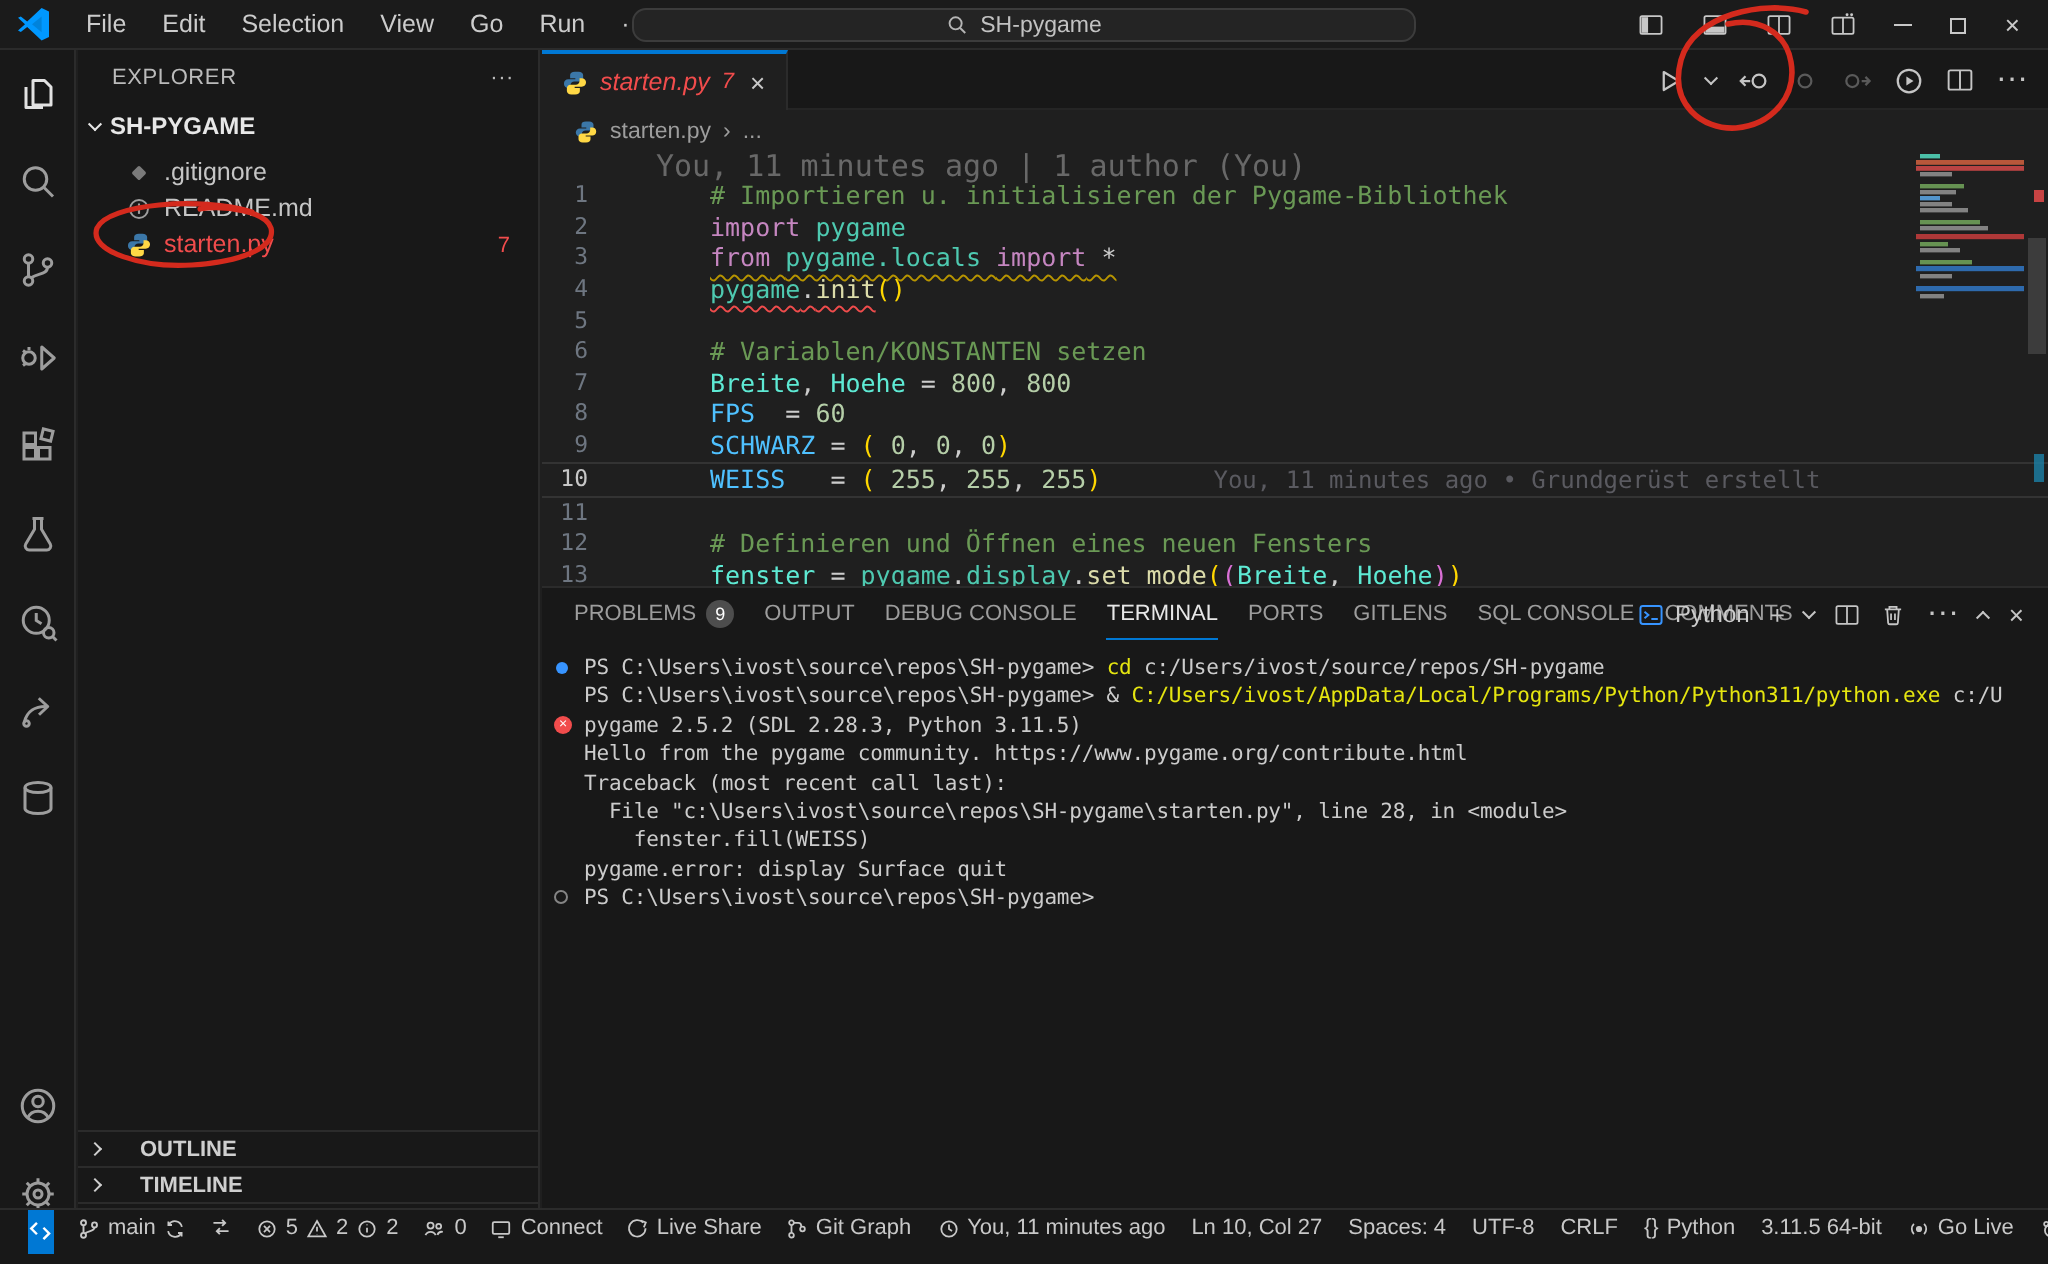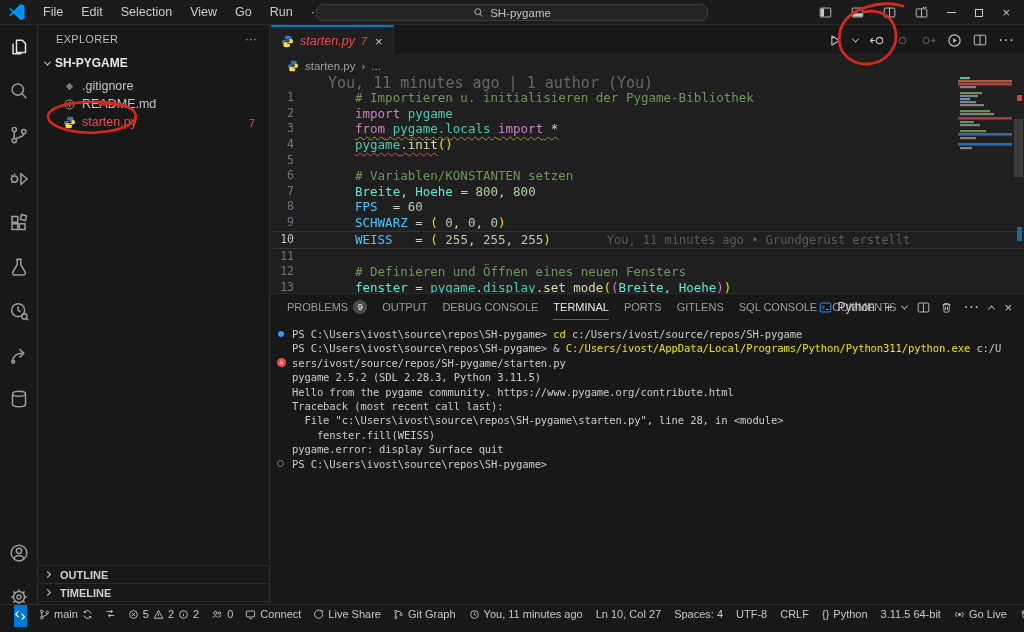--- a/index.html
+++ b/index.html
@@ -37,21 +37,21 @@
                color:#bbbbbb; letter-spacing:.3px; }
   .sb-header .grow { flex:1; }
   .sb-root { display:flex; align-items:center; height:20px; padding-left:6px; font-weight:bold;
              font-size:12px; color:#e7e7e7; gap:5px; }
   .sb-files { margin-top:2px; }
   .file-row { display:flex; align-items:flex-end; height:18px; padding-left:24px; gap:6px; font-size:12.5px; color:#c5c5c5; }
   .file-row.error .file-label { color:#f14c4c; }
   .file-badge { margin-left:auto; margin-right:14px; color:#f14c4c; font-size:11px; }
   .sb-sections { position:absolute; bottom:0; left:0; right:0; }
   .sb-section { display:flex; align-items:center; height:18px; border-top:1px solid #2b2b2b;
-                padding-left:6px; gap:10px; font-size:11px; font-weight:bold; color:#cfcfcf; }
+                padding-left:6px; gap:20px; font-size:11px; font-weight:bold; color:#cfcfcf; }
 
   .chev { display:inline-block; width:5px; height:5px; border-right:1.3px solid currentColor;
           border-bottom:1.3px solid currentColor; }
   .chev.down { transform:rotate(45deg) translate(-1px,-1px); }
   .chev.right { transform:rotate(-45deg); }
   .chev.up { transform:rotate(-135deg) translate(-1px,-1px); }
 
   
   .editor { position:absolute; left:271px; top:25px; right:0; height:268px; background:#1f1f1f; }
   .tabbar { position:relative; height:30px; background:#181818; border-bottom:1px solid #252525; display:flex; }
@@ -498,21 +498,20 @@
           <span class="tl-text"><span>PS C:\Users\ivost\source\repos\SH-pygame&gt; </span><span class="ty">cd</span><span> c:/Users/ivost/source/repos/SH-pygame</span></span>
         </div>
         <div class="tl">
           <span class="tg"></span>
           <span class="tl-text"><span>PS C:\Users\ivost\source\repos\SH-pygame&gt; &amp; </span><span class="ty">C:/Users/ivost/AppData/Local/Programs/Python/Python311/python.exe</span><span> c:/U</span></span>
         </div>
         <div class="tl">
           <span class="tg">
             <span class="tg-err"></span>
           </span>
-          <span class="tl-text"><span>sers/ivost/source/repos/SH-pygame/starten.py</span></span>
         </div>
         <div class="tl">
           <span class="tg"></span>
           <span class="tl-text"><span>pygame 2.5.2 (SDL 2.28.3, Python 3.11.5)</span></span>
         </div>
         <div class="tl">
           <span class="tg"></span>
           <span class="tl-text"><span>Hello from the pygame community. https://www.pygame.org/contribute.html</span></span>
         </div>
         <div class="tl">

